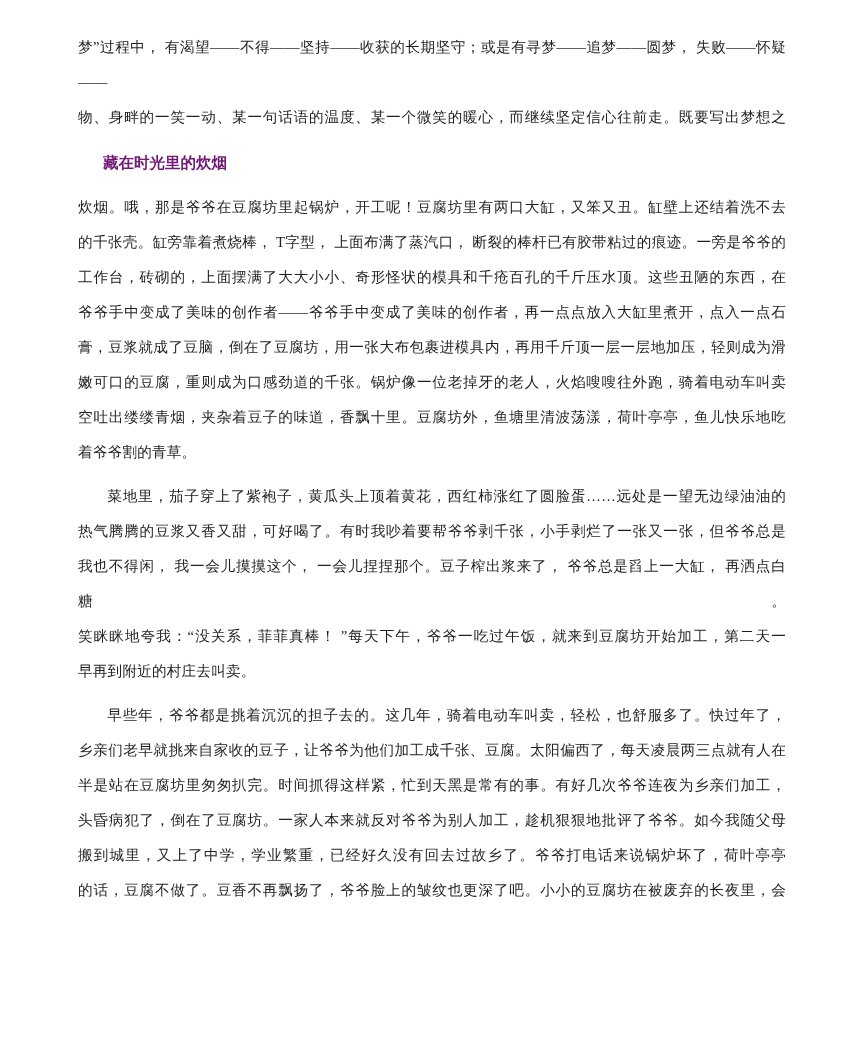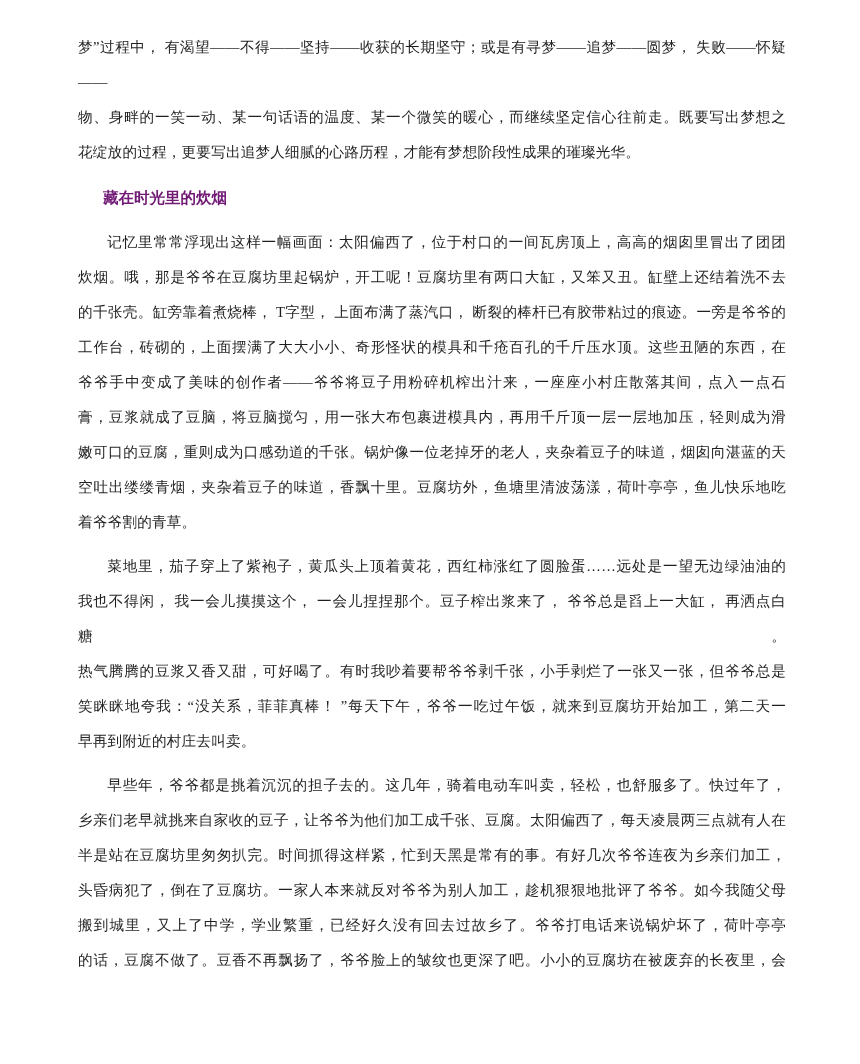--- a/index.html
+++ b/index.html
@@ -50,41 +50,39 @@
   }
 </style>
 </head>
 <body>
 
 <div class="page">
 
   <div class="paragraph">
     <div class="line">梦”过程中， 有渴望——不得——坚持——收获的长期坚守；或是有寻梦——追梦——圆梦， 失败——怀疑——</div>
     <div class="line">物、身畔的一笑一动、某一句话语的温度、某一个微笑的暖心，而继续坚定信心往前走。既要写出梦想之</div>
-    <div class="line last">花绽放的过程，更要写出追梦人细腻的心路历程，才能有梦想阶段性成果的璀璨光华。</div>
   </div>
 
   <h2 class="heading">藏在时光里的炊烟</h2>
 
   <div class="paragraph">
-    <div class="line indent">记忆里常常浮现出这样一幅画面：太阳偏西了，位于村口的一间瓦房顶上，高高的烟囱里冒出了团团</div>
     <div class="line">炊烟。哦，那是爷爷在豆腐坊里起锅炉，开工呢！豆腐坊里有两口大缸，又笨又丑。缸壁上还结着洗不去</div>
     <div class="line">的千张壳。缸旁靠着煮烧棒， T字型， 上面布满了蒸汽口， 断裂的棒杆已有胶带粘过的痕迹。一旁是爷爷的</div>
     <div class="line">工作台，砖砌的，上面摆满了大大小小、奇形怪状的模具和千疮百孔的千斤压水顶。这些丑陋的东西，在</div>
-    <div class="line">爷爷手中变成了美味的创作者——爷爷将豆子用粉碎机榨出汁来，一座座小村庄散落其间，点入一点石</div>
-    <div class="line">膏，豆浆就成了豆脑，将豆脑搅匀，用一张大布包裹进模具内，再用千斤顶一层一层地加压，轻则成为滑</div>
-    <div class="line">嫩可口的豆腐，重则成为口感劲道的千张。锅炉像一位老掉牙的老人，夹杂着豆子的味道，烟囱向湛蓝的天</div>
+    <div class="line">爷爷手中变成了美味的创作者——爷爷手中变成了美味的创作者，再一点点放入大缸里煮开，点入一点石</div>
+    <div class="line">膏，豆浆就成了豆脑，倒在了豆腐坊，用一张大布包裹进模具内，再用千斤顶一层一层地加压，轻则成为滑</div>
+    <div class="line">嫩可口的豆腐，重则成为口感劲道的千张。锅炉像一位老掉牙的老人，火焰嗖嗖往外跑，骑着电动车叫卖</div>
     <div class="line">空吐出缕缕青烟，夹杂着豆子的味道，香飘十里。豆腐坊外，鱼塘里清波荡漾，荷叶亭亭，鱼儿快乐地吃</div>
     <div class="line last">着爷爷割的青草。</div>
   </div>
 
   <div class="paragraph">
     <div class="line indent">菜地里，茄子穿上了紫袍子，黄瓜头上顶着黄花，西红柿涨红了圆脸蛋……远处是一望无边绿油油的</div>
+    <div class="line">热气腾腾的豆浆又香又甜，可好喝了。有时我吵着要帮爷爷剥千张，小手剥烂了一张又一张，但爷爷总是</div>
     <div class="line">我也不得闲， 我一会儿摸摸这个， 一会儿捏捏那个。豆子榨出浆来了， 爷爷总是舀上一大缸， 再洒点白糖。</div>
-    <div class="line">热气腾腾的豆浆又香又甜，可好喝了。有时我吵着要帮爷爷剥千张，小手剥烂了一张又一张，但爷爷总是</div>
     <div class="line">笑眯眯地夸我：“没关系，菲菲真棒！ ”每天下午，爷爷一吃过午饭，就来到豆腐坊开始加工，第二天一</div>
     <div class="line last">早再到附近的村庄去叫卖。</div>
   </div>
 
   <div class="paragraph">
     <div class="line indent">早些年，爷爷都是挑着沉沉的担子去的。这几年，骑着电动车叫卖，轻松，也舒服多了。快过年了，</div>
     <div class="line">乡亲们老早就挑来自家收的豆子，让爷爷为他们加工成千张、豆腐。太阳偏西了，每天凌晨两三点就有人在</div>
     <div class="line">半是站在豆腐坊里匆匆扒完。时间抓得这样紧，忙到天黑是常有的事。有好几次爷爷连夜为乡亲们加工，</div>
     <div class="line">头昏病犯了，倒在了豆腐坊。一家人本来就反对爷爷为别人加工，趁机狠狠地批评了爷爷。如今我随父母</div>
     <div class="line">搬到城里，又上了中学，学业繁重，已经好久没有回去过故乡了。爷爷打电话来说锅炉坏了，荷叶亭亭</div>

